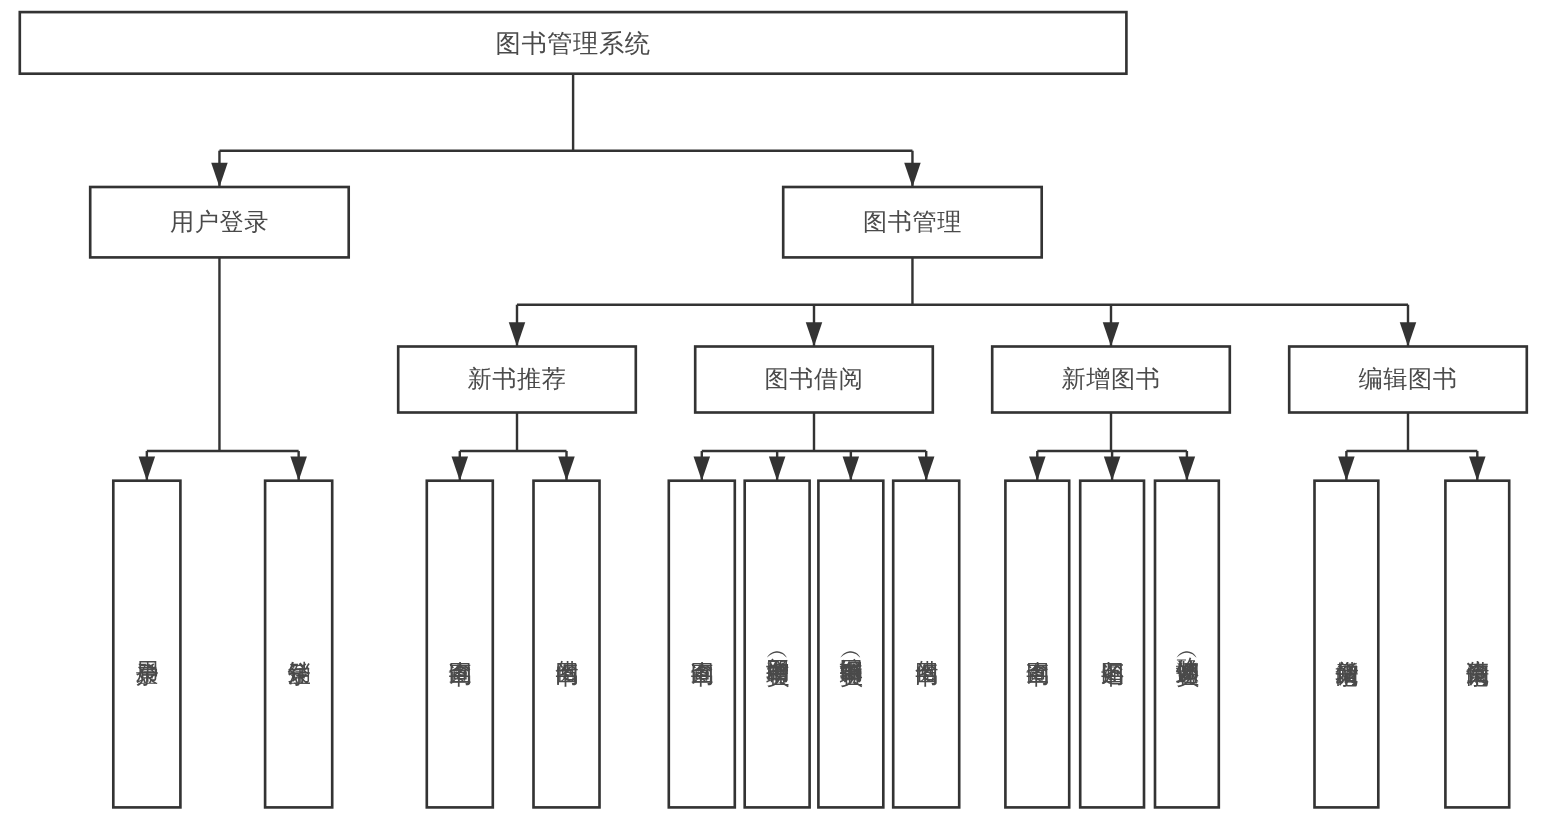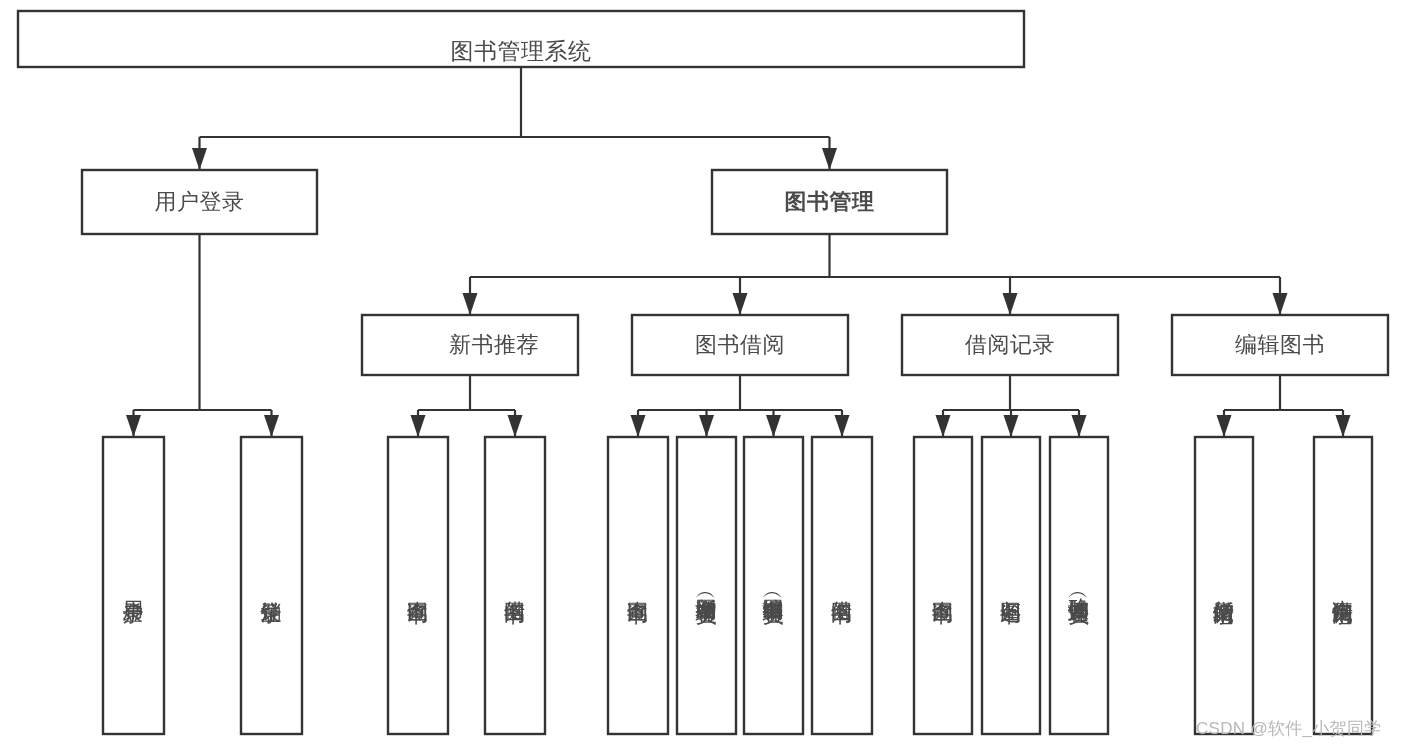--- a/index.html
+++ b/index.html
@@ -147,37 +147,36 @@
       <rect x="744" y="437" width="59" height="297" class="node-rect"></rect>
       <rect x="812" y="437" width="60" height="297" class="node-rect"></rect>
       <rect x="914" y="437" width="58" height="297" class="node-rect"></rect>
       <rect x="982" y="437" width="58" height="297" class="node-rect"></rect>
       <rect x="1050" y="437" width="58" height="297" class="node-rect"></rect>
       <rect x="1195" y="437" width="58" height="297" class="node-rect"></rect>
       <rect x="1314" y="437" width="58" height="297" class="node-rect"></rect>
     </svg>
 
   <div id="labels">
-      <div class="node-label horizontal root" style="left: 18px; top: 23px; width: 1006px; height: 56px;">图书管理系统</div>
+      <div class="node-label horizontal root" style="left: 18px; top: 11px; width: 1006px; height: 56px;">图书管理系统</div>
       <div class="node-label horizontal" style="left: 82px; top: 170px; width: 235px; height: 64px;">用户登录</div>
-      <div class="node-label horizontal" style="left: 712px; top: 170px; width: 235px; height: 64px; font-weight: bold;">图书管理</div>
-      <div class="node-label horizontal" style="left: 362px; top: 315px; width: 216px; height: 60px; padding-left: 24px;">新书推荐</div>
+      <div class="node-label horizontal" style="left: 712px; top: 170px; width: 235px; height: 64px;">图书管理</div>
+      <div class="node-label horizontal" style="left: 362px; top: 315px; width: 216px; height: 60px;">新书推荐</div>
       <div class="node-label horizontal" style="left: 632px; top: 315px; width: 216px; height: 60px; border-radius: 30px;">图书借阅</div>
-      <div class="node-label horizontal" style="left: 902px; top: 315px; width: 216px; height: 60px;">借阅记录</div>
+      <div class="node-label horizontal" style="left: 902px; top: 315px; width: 216px; height: 60px;">新增图书</div>
       <div class="node-label horizontal" style="left: 1172px; top: 315px; width: 216px; height: 60px;">编辑图书</div>
       <div class="node-label vertical" style="left: 103px; top: 437px; width: 61px; height: 297px;">用户登录</div>
       <div class="node-label vertical" style="left: 241px; top: 437px; width: 61px; height: 297px;">注销登录</div>
       <div class="node-label vertical" style="left: 388px; top: 437px; width: 60px; height: 297px;">查询图书</div>
       <div class="node-label vertical" style="left: 485px; top: 437px; width: 60px; height: 297px;">借阅图书</div>
       <div class="node-label vertical" style="left: 608px; top: 437px; width: 60px; height: 297px;">查询图书</div>
       <div class="node-label vertical" style="left: 677px; top: 437px; width: 59px; height: 297px;">新增图书（管理员）</div>
       <div class="node-label vertical" style="left: 744px; top: 437px; width: 59px; height: 297px;">编辑图书（管理员）</div>
       <div class="node-label vertical" style="left: 812px; top: 437px; width: 60px; height: 297px;">借阅图书</div>
       <div class="node-label vertical" style="left: 914px; top: 437px; width: 58px; height: 297px;">查询图书</div>
       <div class="node-label vertical" style="left: 982px; top: 437px; width: 58px; height: 297px;">归还图书</div>
       <div class="node-label vertical" style="left: 1050px; top: 437px; width: 58px; height: 297px;">确认归还（管理员）</div>
       <div class="node-label vertical" style="left: 1195px; top: 437px; width: 58px; height: 297px;">新增借阅记录</div>
       <div class="node-label vertical" style="left: 1314px; top: 437px; width: 58px; height: 297px;">查询借阅记录</div>
     </div>
 
-  <div class="watermark" style="left:1196px; top:717px;">CSDN @软件_小贺同学</div>
 
 </div>
 
 </body></html>

